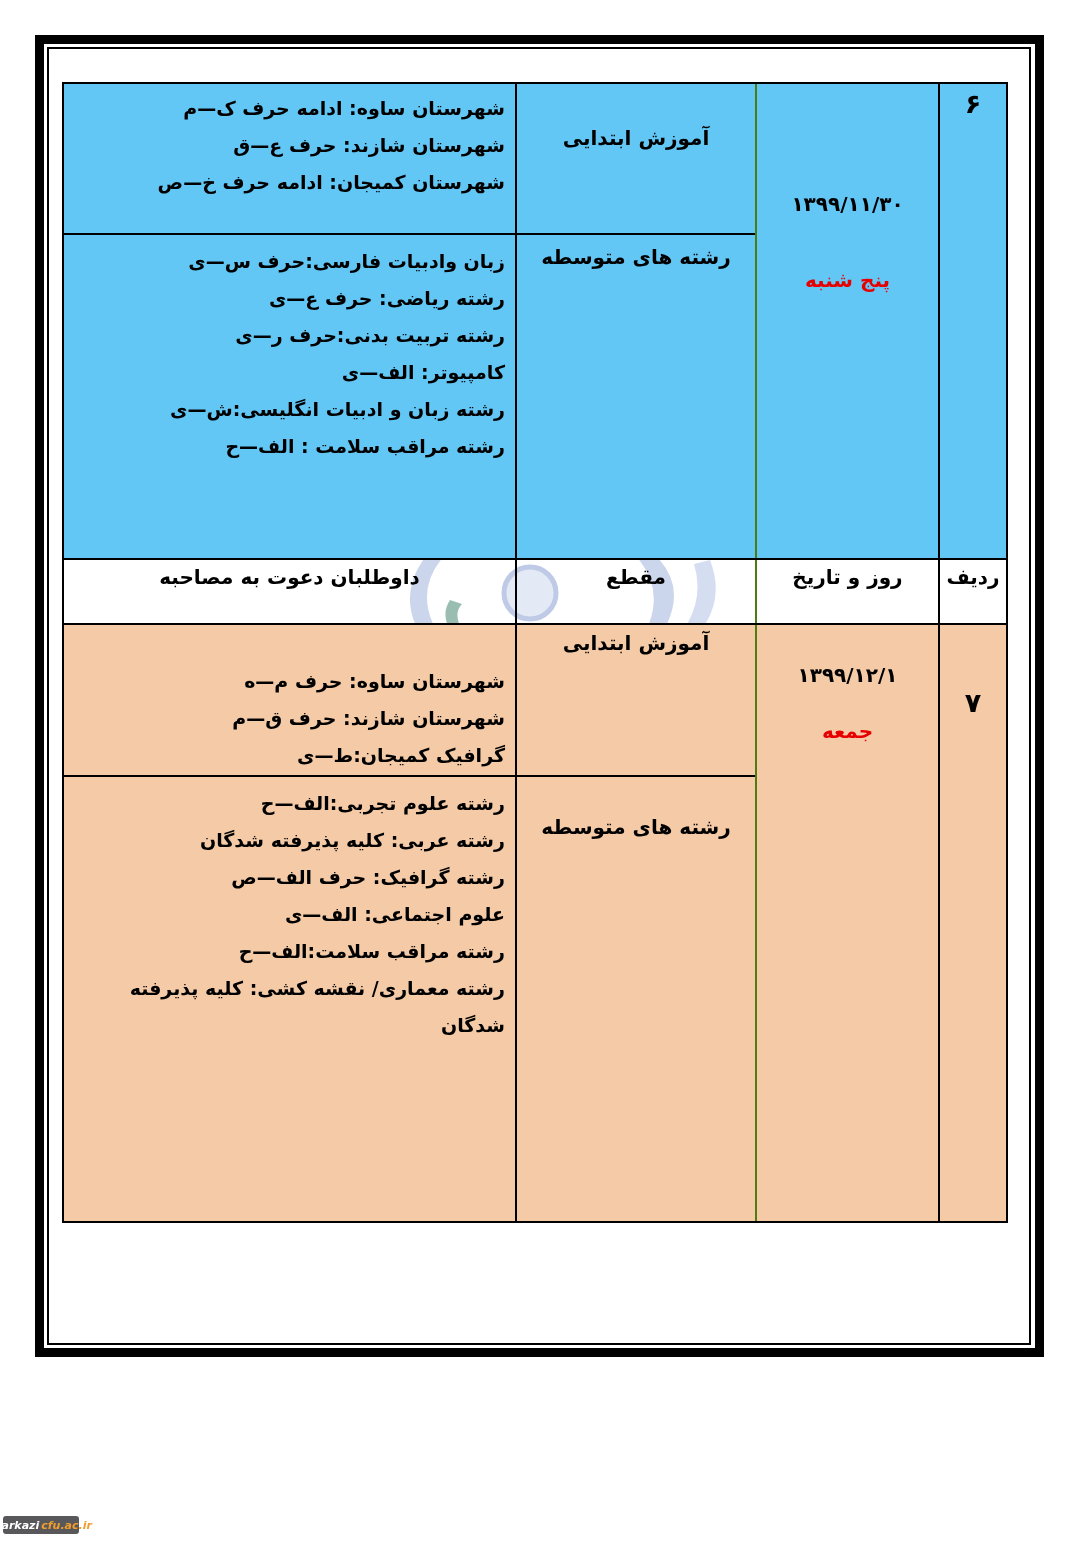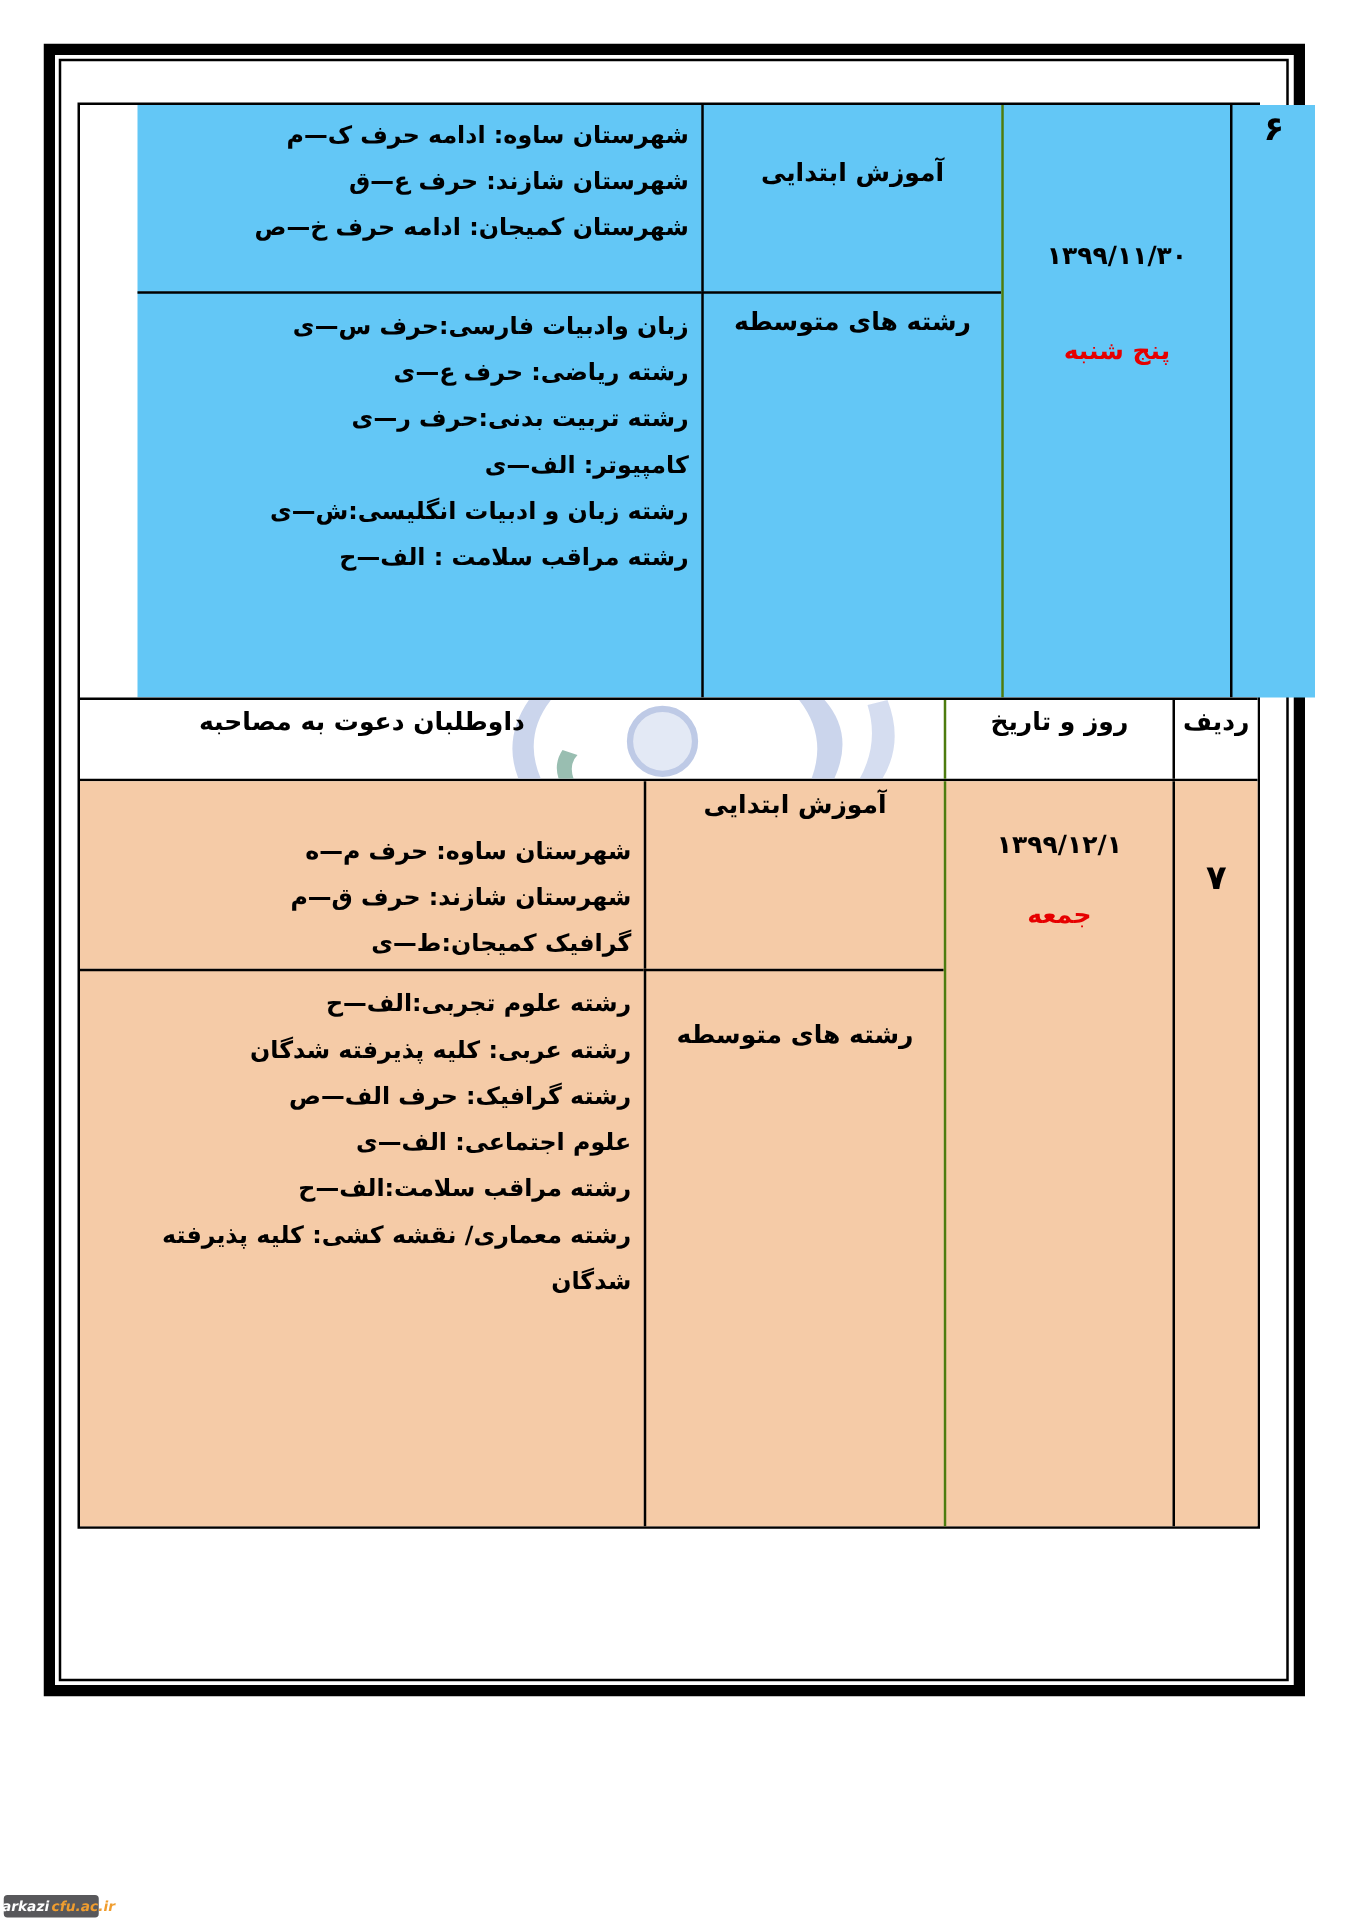--- a/index.html
+++ b/index.html
@@ -17,21 +17,21 @@
   .frame-inner{
     position:absolute;left:47px;top:47px;width:984px;height:1298px;
     border:2px solid #000;box-sizing:border-box;pointer-events:none;
   }
   .tbl{
     position:absolute;left:62px;top:82px;width:946px;
     border:2px solid #000;box-sizing:border-box;
     direction:rtl;
   }
   .grid{display:grid;grid-template-columns:451px 240px 183px 68px;direction:ltr;}
-  .row6{grid-template-rows:149px 325px;padding-left:46px;}
+  .row6{grid-template-rows:149px 325px;}
   .hdr{grid-template-rows:63px;border-top:2px solid #000;border-bottom:2px solid #000;position:relative;background:#fff;text-align:right;}
   .row7{grid-template-rows:150px 446px;}
   .cell{box-sizing:border-box;position:relative;}
   .c1{grid-column:1;}
   .c2{grid-column:2;border-left:2px solid #000;}
   .c3{grid-column:3;border-left:2px solid #4d7c0f;}
   .c4{grid-column:4;border-left:2px solid #000;}
   .r1{grid-row:1;}
   .r2{grid-row:2;border-top:2px solid #000;}
   .rspan{grid-row:1 / span 2;}
@@ -113,20 +113,23 @@
           <path d="M352 66 Q336 30 362 -4 L380 -4 Q352 28 370 66 Z" fill="#b9c7e6" opacity="0.75"></path>
           <path d="M384 66 Q378 52 386 40 L398 44 Q390 52 396 66 Z" fill="#7fae9e" opacity="0.8"></path>
           <circle cx="466" cy="33" r="26" fill="#dde4f3" stroke="#aebde0" stroke-width="5" opacity="0.8"></circle>
           <path d="M572 -4 Q600 28 584 66 L602 66 Q622 26 592 -4 Z" fill="#b9c7e6" opacity="0.75"></path>
           <path d="M622 66 Q640 36 630 4 L646 0 Q660 36 640 66 Z" fill="#b9c7e6" opacity="0.6"></path>
         </svg>
       </div>
       <div class="cell c1 fa hcell">
         <span>داوطلبان دعوت به مصاحبه</span>
       </div>
+      <div class="cell c2 fa hcell">
+        <span>مقطع</span>
+      </div>
       <div class="cell c3 fa hcell">
         <span>روز و تاریخ</span>
       </div>
       <div class="cell c4 fa hcell">
         <span>ردیف</span>
       </div>
     </div>
 
     <div class="grid row7">
       <div class="cell c1 r1 bg-orange cand cand-pad">

